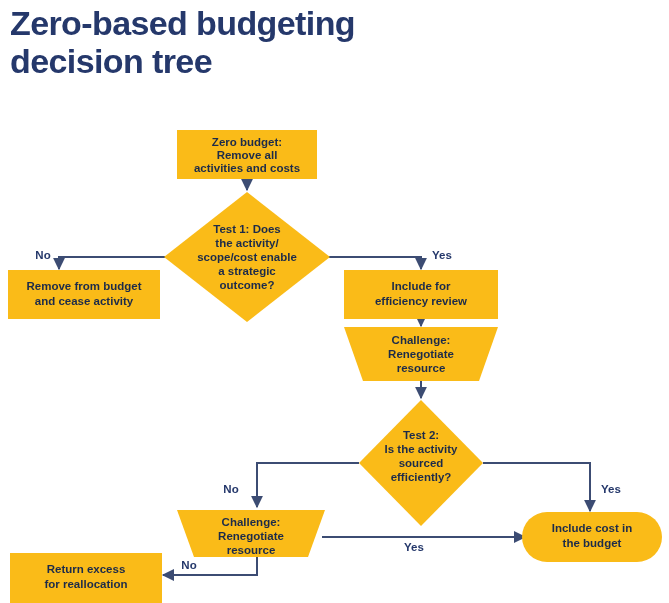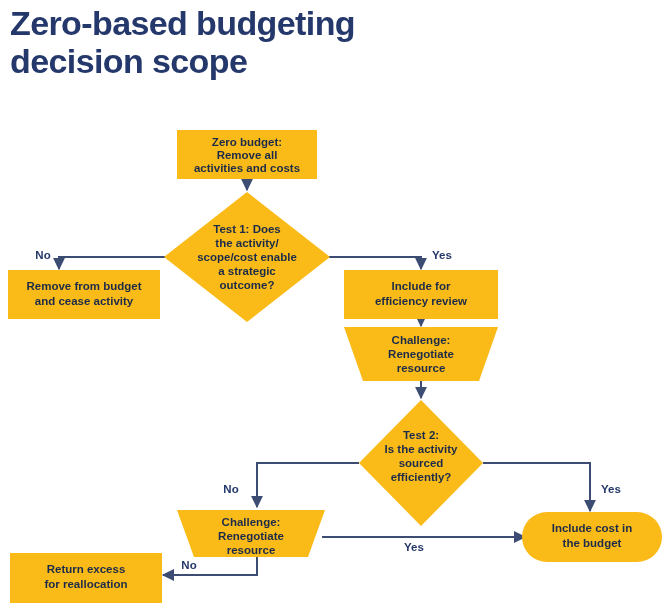--- a/index.html
+++ b/index.html
@@ -55,21 +55,21 @@
     font-weight: bold;
     fill: #25386B;
     text-anchor: middle;
     dominant-baseline: middle;
   }
 </style>
 </head>
 <body>
 
 <div id="page-title">Zero-based budgeting
-decision scope</div>
+decision tree</div>
 
 <svg id="flowchart" viewBox="0 0 669 603">
 
   <defs>
     <marker id="arrowhead" markerWidth="7" markerHeight="7" refX="5.6" refY="3" orient="auto">
       <path d="M0,0 L6.2,3 L0,6 z" fill="#3C4C73"></path>
     </marker>
   </defs>
 
   <g>

